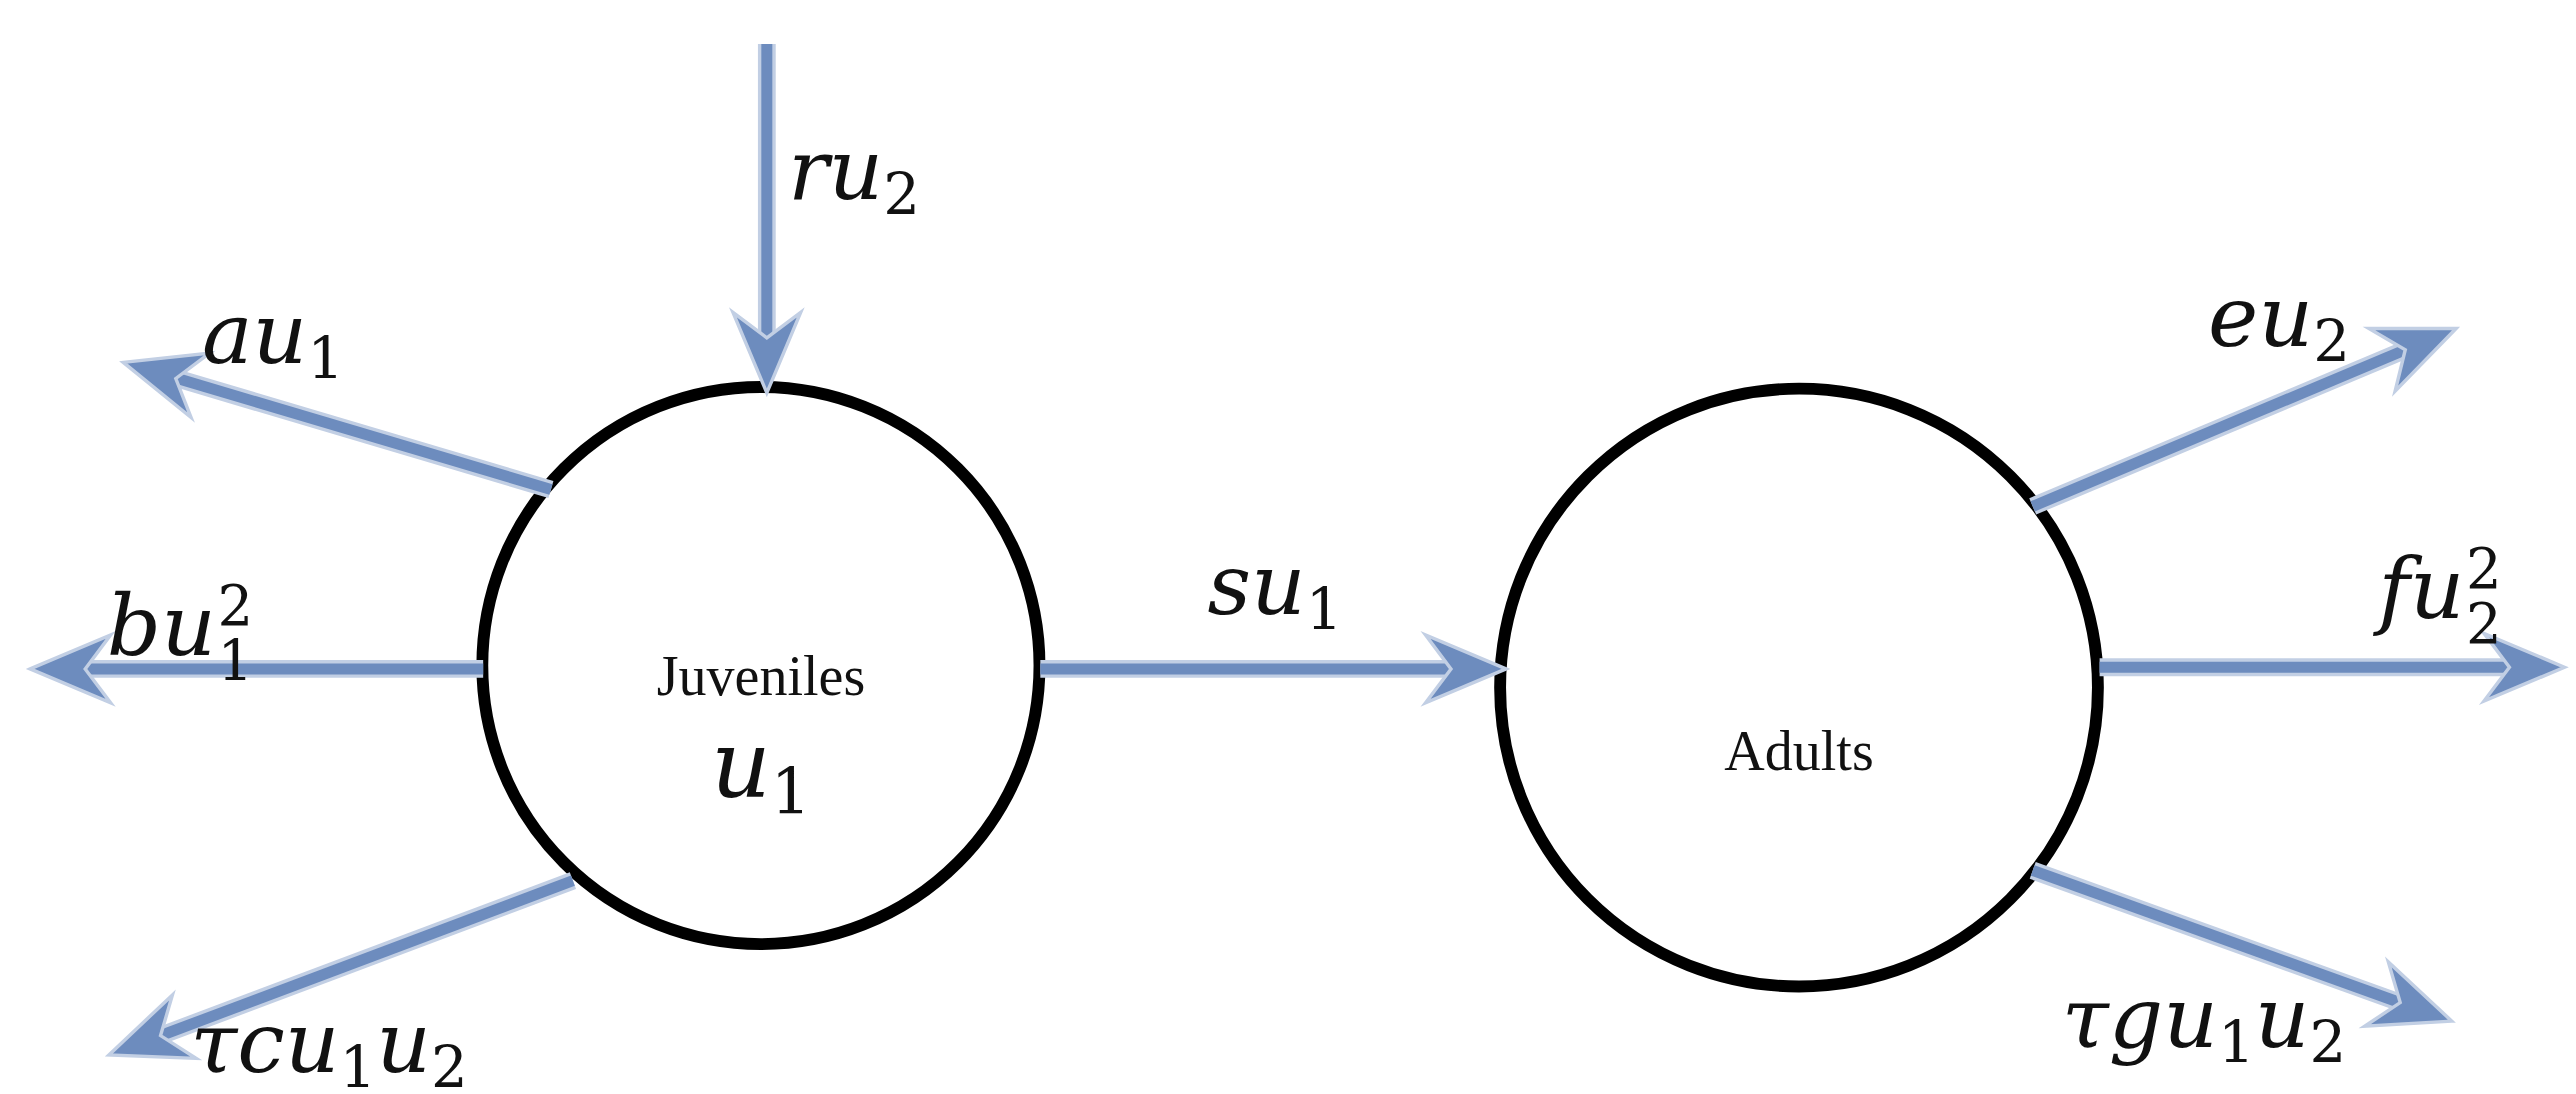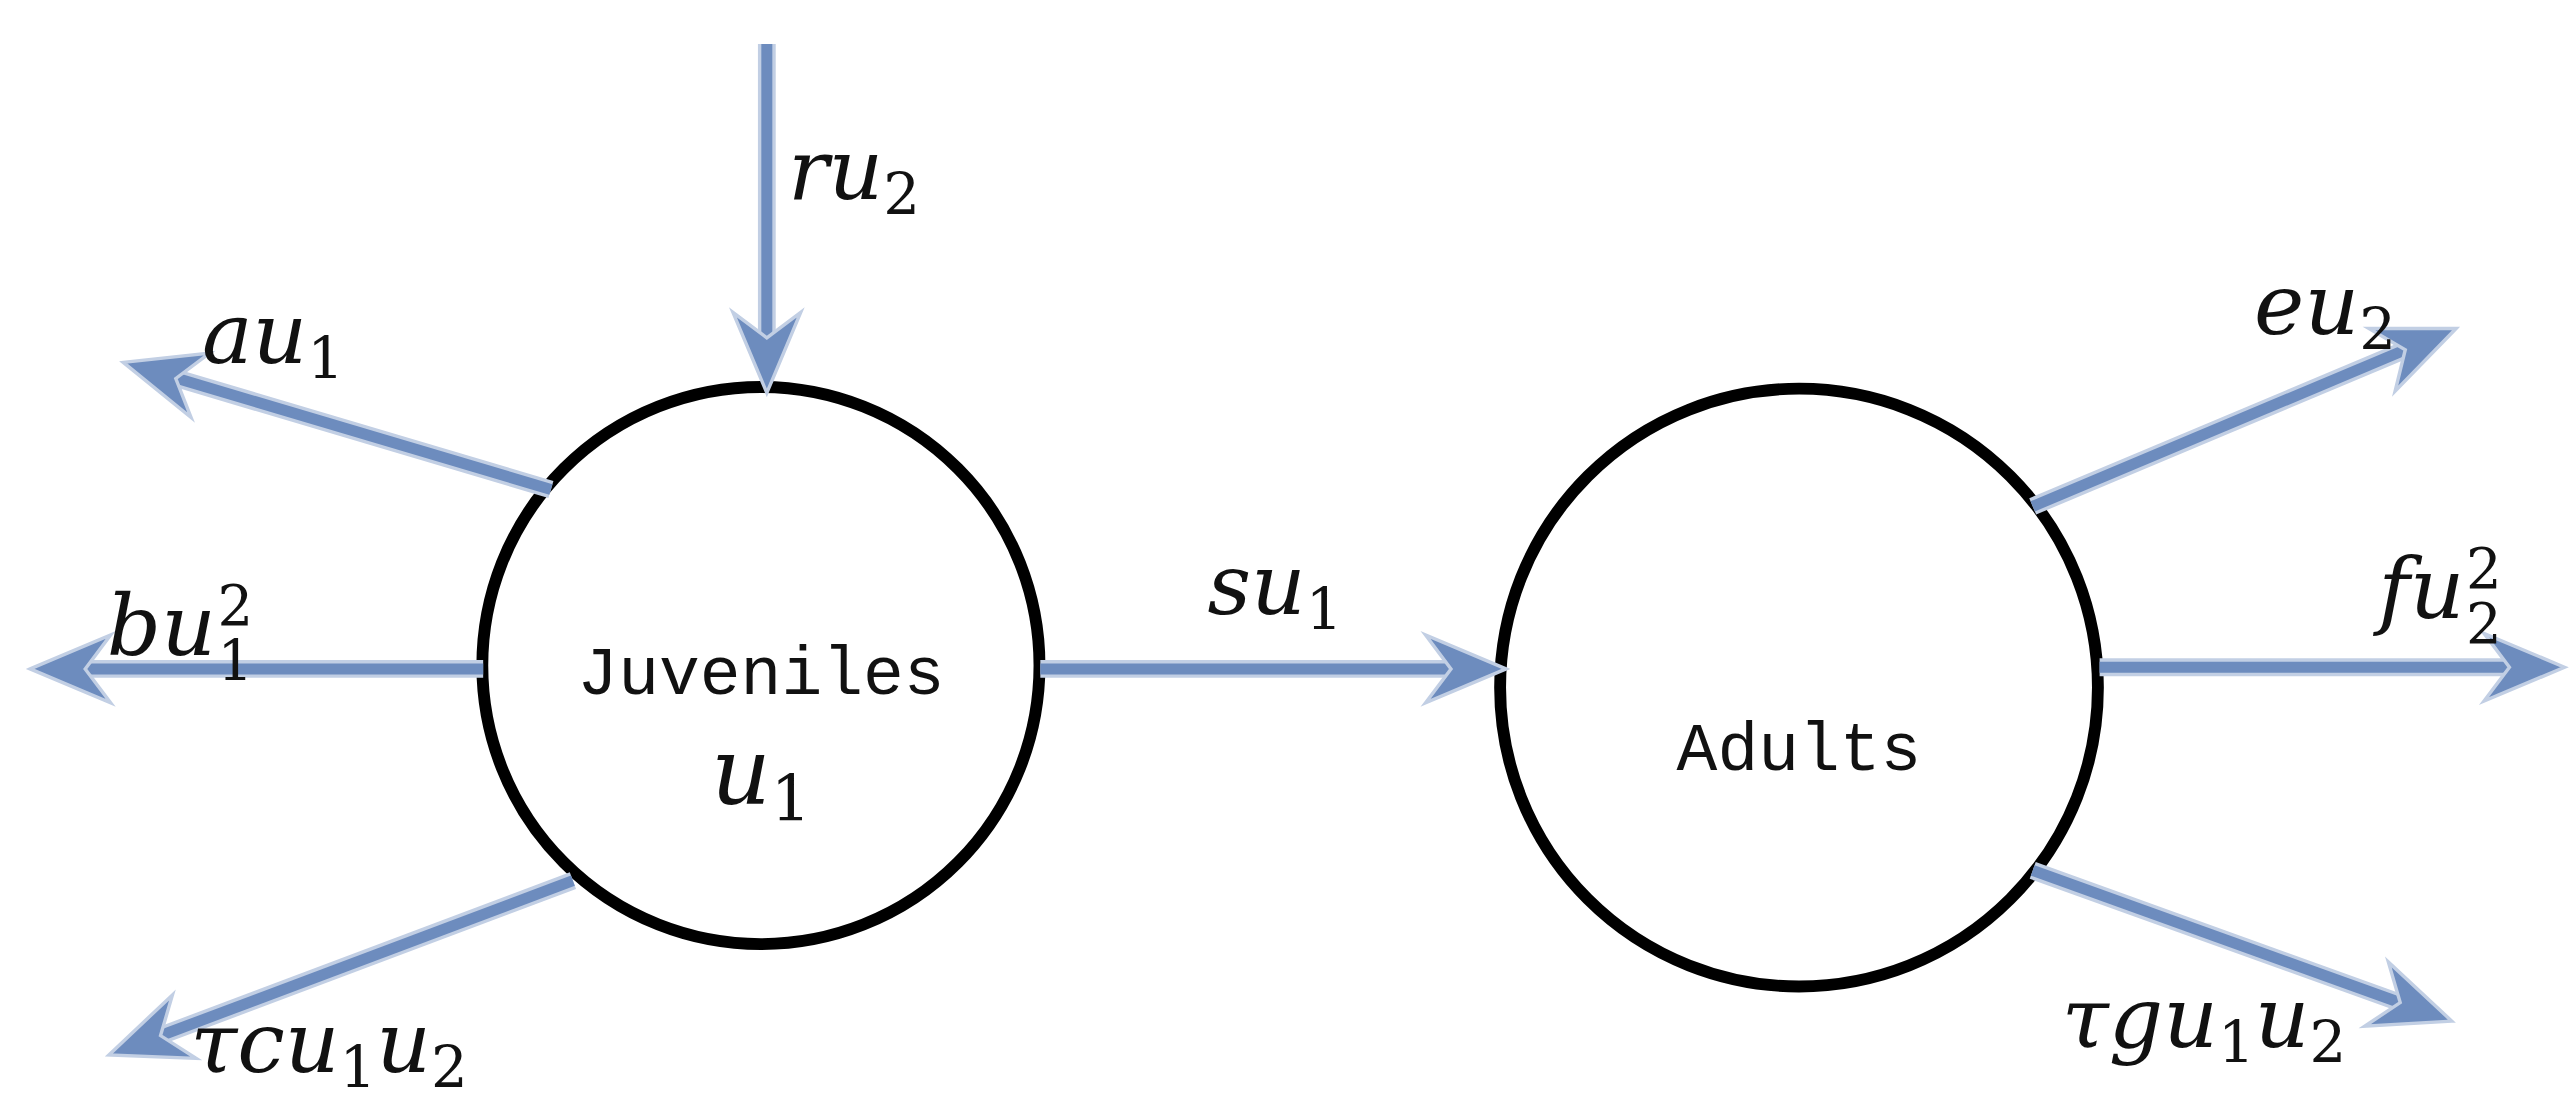--- a/index.html
+++ b/index.html
@@ -21,21 +21,21 @@
           font-family:"DejaVu Serif",serif;font-style:italic;font-size:85px;
           color:var(--text);white-space:nowrap;line-height:1;}
   .s{font-size:68%;display:inline-block;transform:translateY(0.27em);font-style:normal;}
   .stk{display:inline-flex;flex-direction:column;align-items:flex-start;
        font-size:66%;line-height:0.98;vertical-align:middle;font-style:normal;
        transform:translateY(0.02em);margin-left:0.03em;}
   .stk span{display:block;}
 
   .node-label{position:absolute;transform:translate(-50%,-50%);text-align:center;
               color:var(--text);}
-  .node-name{font-family:Liberation Mono, monospace;font-size:68px;line-height:1.2;}
+  .node-name{font-family:Liberation Serif, serif;font-size:56px;line-height:1.2;}
   .node-symbol{font-family:"DejaVu Serif",serif;font-style:italic;font-size:93px;line-height:1.2;}
 </style>
 </head>
 <body>
 
 <div id="canvas">
 
   <svg id="diagram-svg" viewBox="0 0 3041 1292">
 
     <circle class="ring" cx="898" cy="786" r="329"></circle>
@@ -105,21 +105,21 @@
 
   <div class="mlabel" style="left:180px;top:608px;margin-top:25px;"><span>bu</span><span class="stk">
         <span>2</span>
         <span>1</span>
       </span></div>
 
   <div class="mlabel" style="left:329px;top:1042px;"><span>τcu</span><span class="s">1</span><span>u</span><span class="s">2</span></div>
 
   <div class="mlabel" style="left:1275px;top:584px;"><span>su</span><span class="s">1</span></div>
 
-  <div class="mlabel" style="left:2279px;top:304px;margin-left:46px;"><span>eu</span><span class="s">2</span></div>
+  <div class="mlabel" style="left:2279px;top:316px;"><span>eu</span><span class="s">2</span></div>
 
   <div class="mlabel" style="left:2440px;top:596px;"><span>fu</span><span class="stk">
         <span>2</span>
         <span>2</span>
       </span></div>
 
   <div class="mlabel" style="left:2204px;top:1017px;"><span>τgu</span><span class="s">1</span><span>u</span><span class="s">2</span></div>
 
 </div>
 

